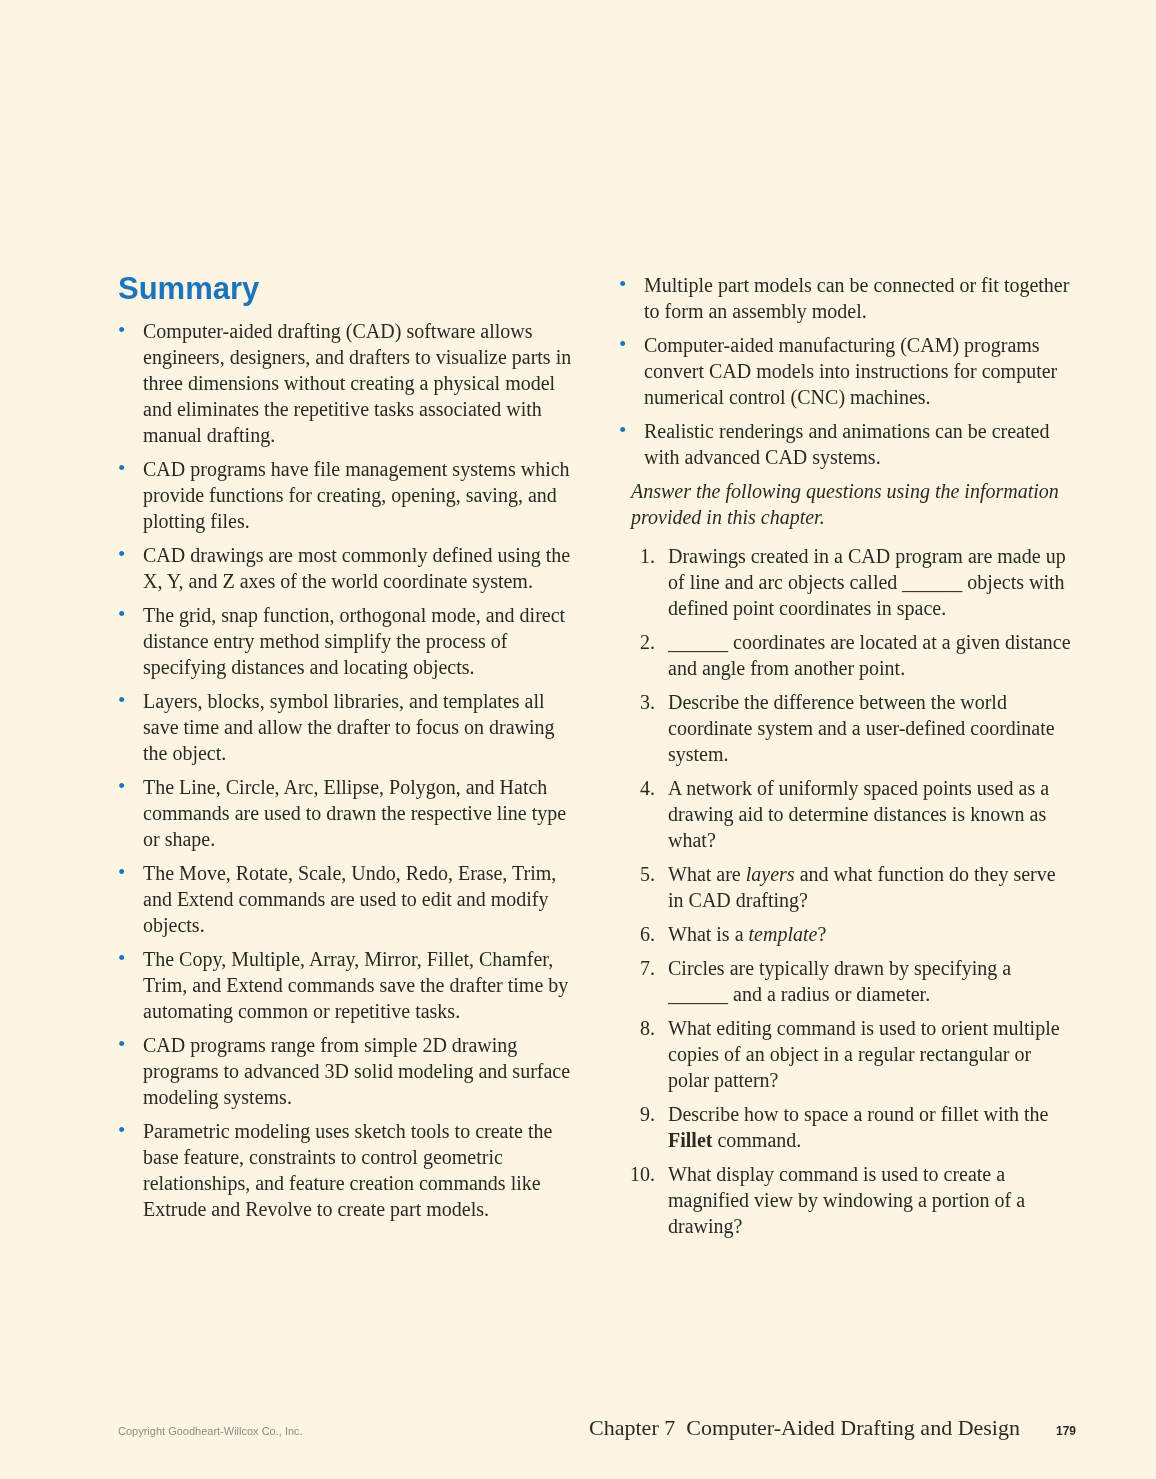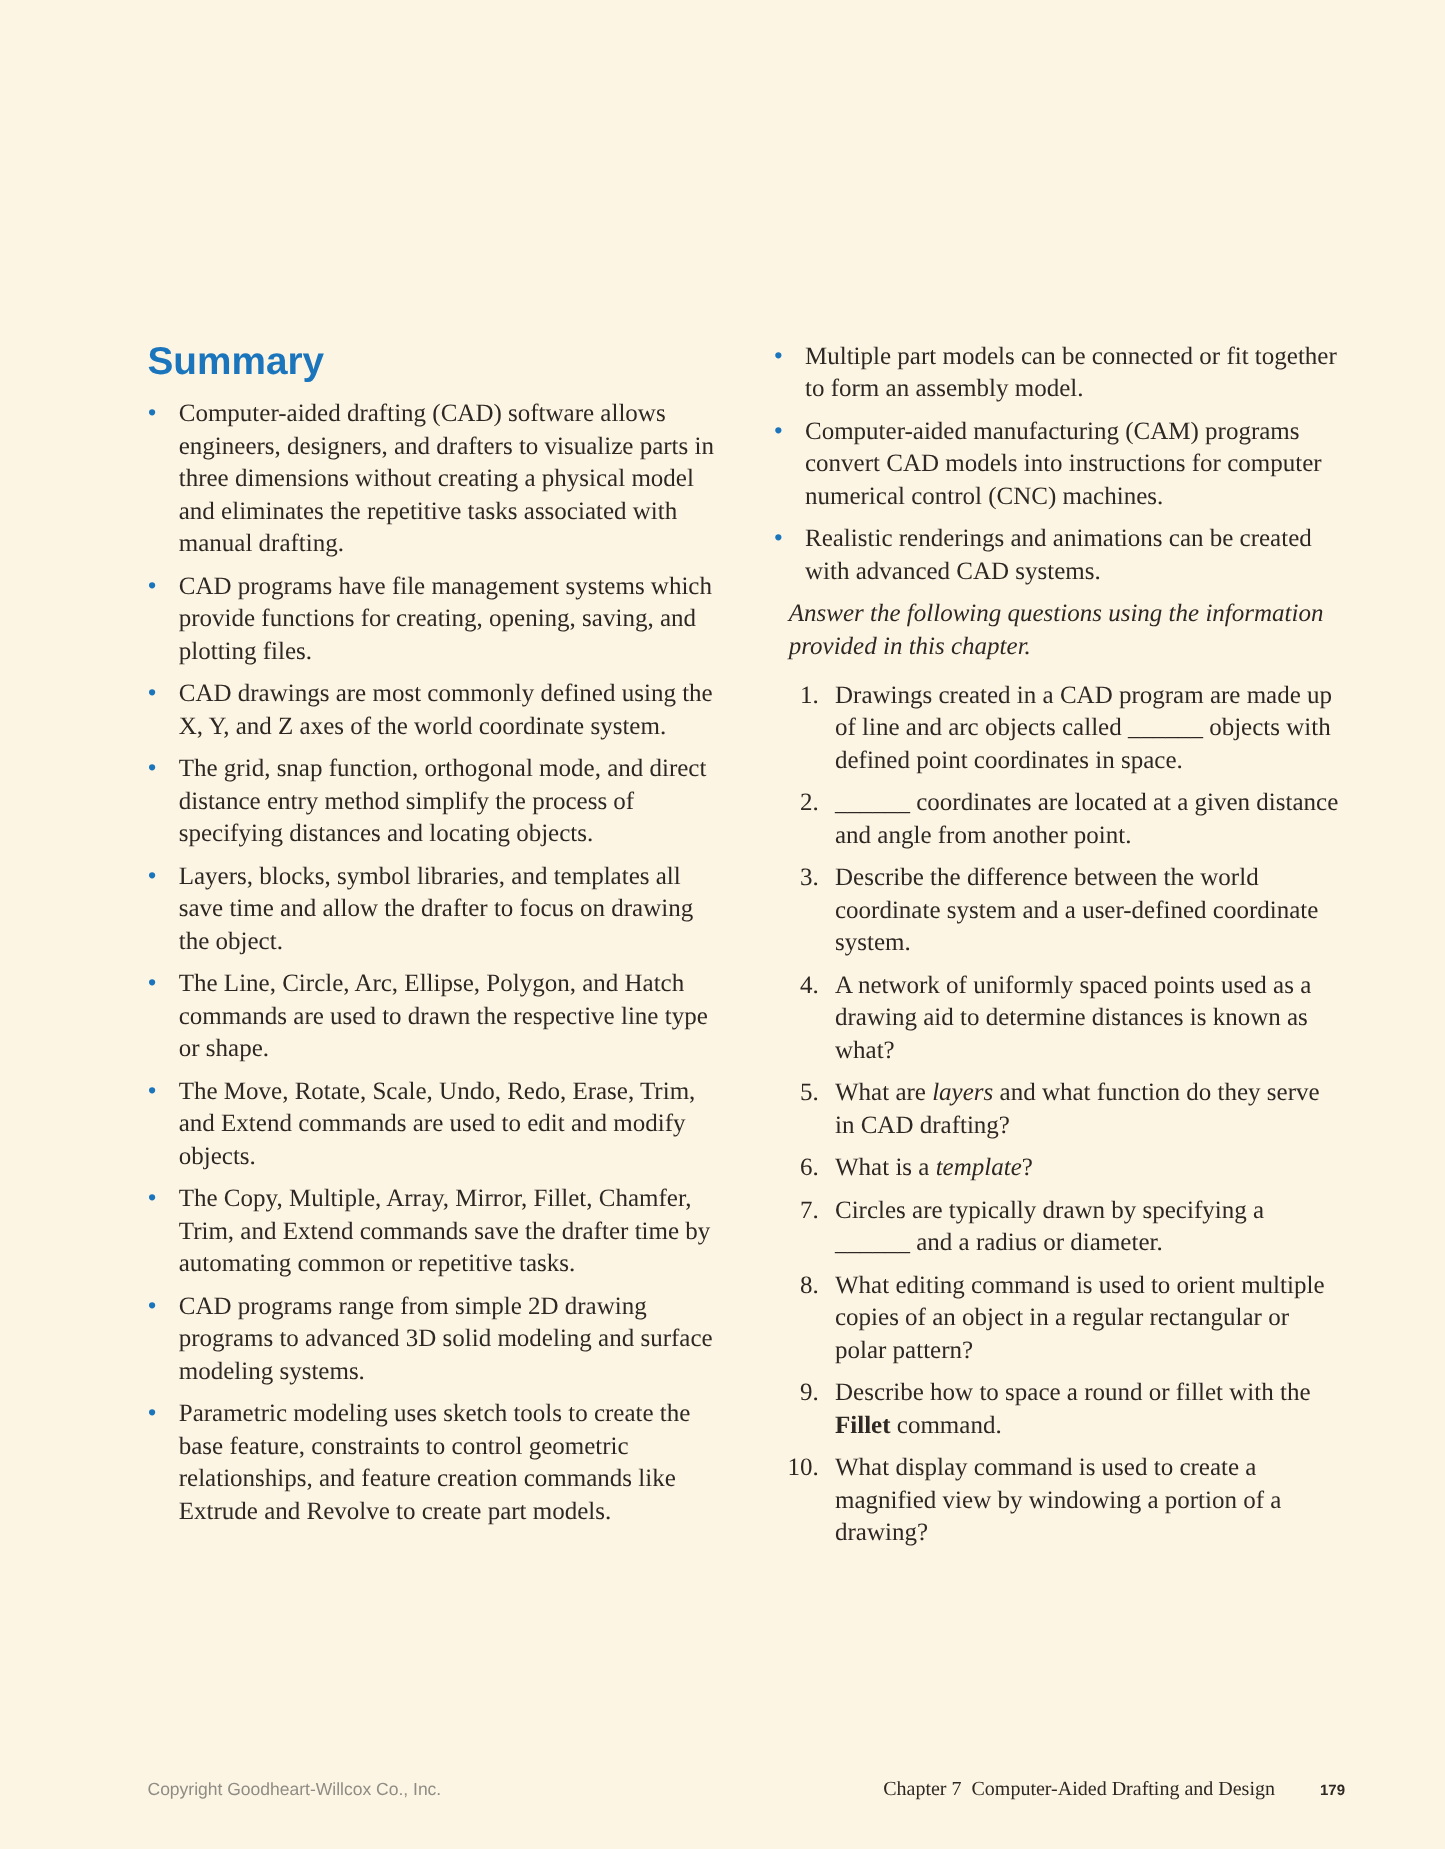--- a/index.html
+++ b/index.html
@@ -74,24 +74,24 @@
   .qtxt .seg-italic { font-style: italic; }
   .qtxt .seg-bold { font-weight: bold; }
 
   
   .page-footer {
     position: absolute; left: 118px; right: 80px; bottom: 38px;
     display: flex; align-items: baseline;
   }
   .copyright {
     font-family: "Liberation Sans", sans-serif;
-    font-size: 14px; color: #8f8c85;
+    font-size: 11px; color: #8f8c85;
   }
   .footer-right { margin-left: auto; display: flex; align-items: baseline; gap: 36px; }
-  .chapline { font-size: 16px; white-space: pre; color: #2e2824; }
+  .chapline { font-size: 22px; white-space: pre; color: #2e2824; }
   .pagenum { font-family: "Liberation Sans", sans-serif; font-weight: bold; font-size: 12px; color: #2e2824; }
 </style>
 </head>
 <body>
 
 <div class="page">
 
 
   <main class="content">
 

